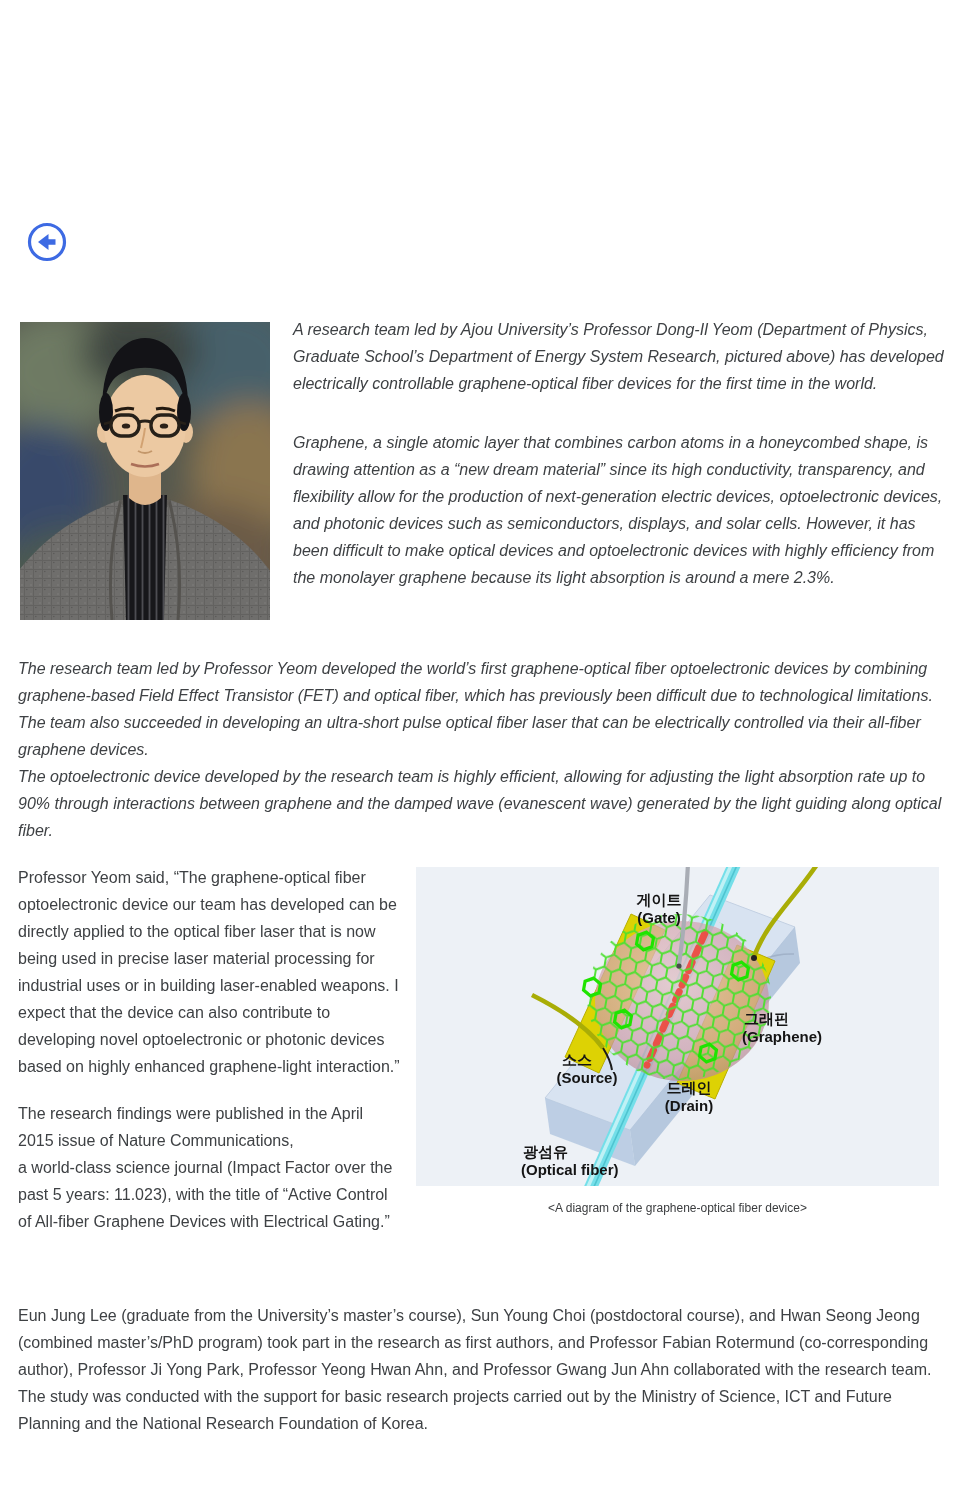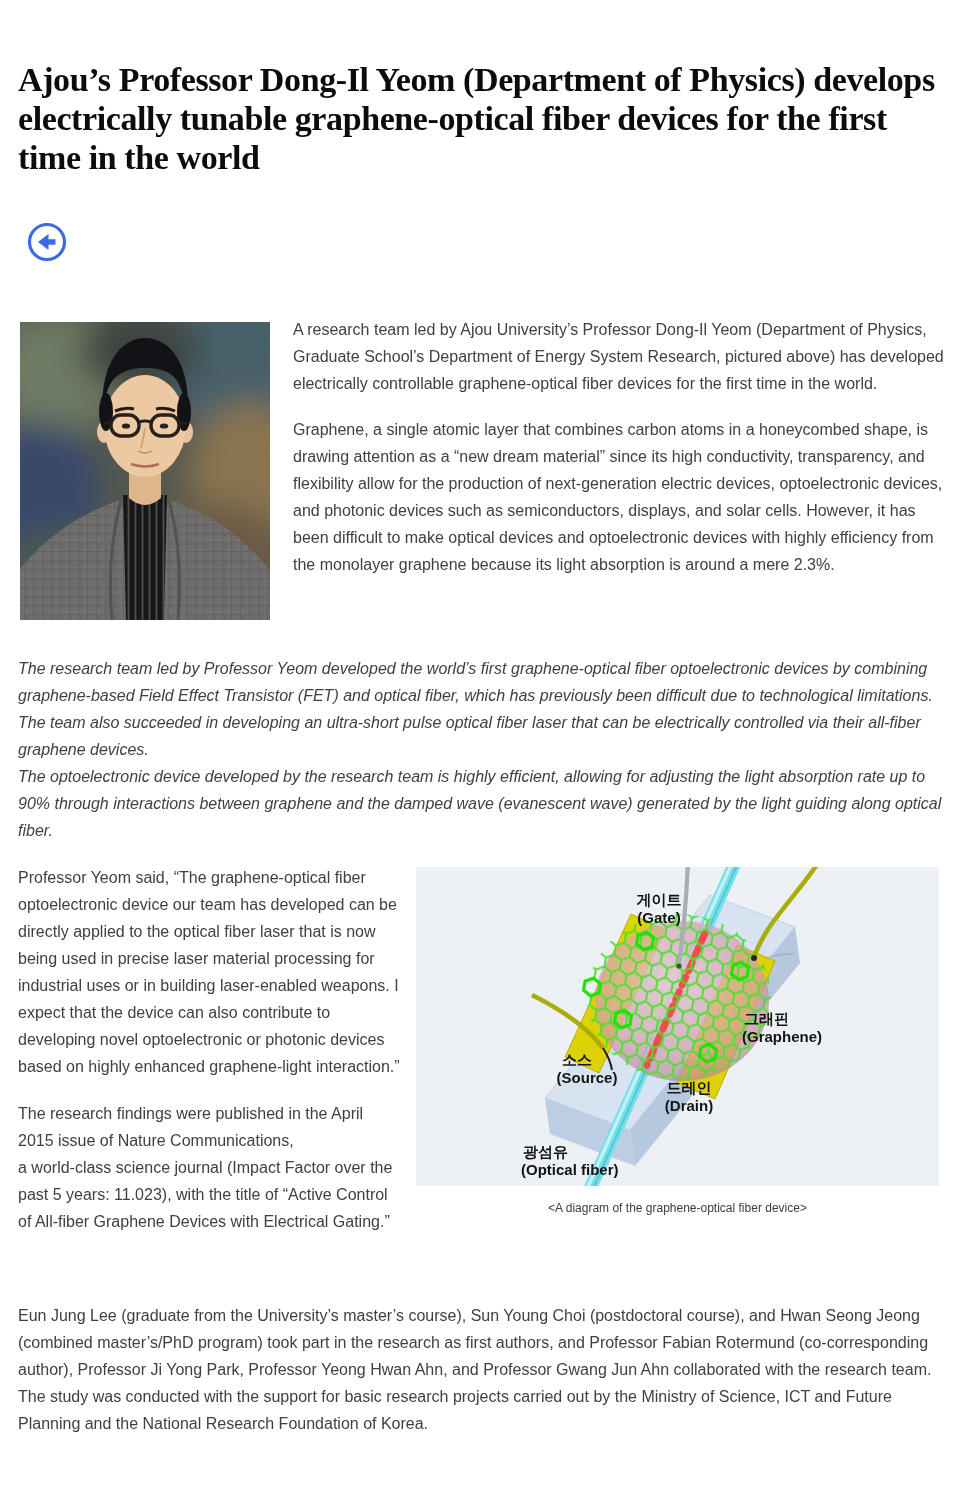--- a/index.html
+++ b/index.html
@@ -15,39 +15,38 @@
     font-weight:700; font-size:34px; line-height:39px;
     letter-spacing:-0.4px; color:#0c0c0c; margin:0;
   }
   .back-btn {
     position:absolute; left:26px; top:221px; width:42px; height:42px;
     padding:0; border:none; background:transparent; cursor:pointer;
   }
   .photo { position:absolute; left:20px; top:322px; width:250px; height:298px; }
   .photo svg { display:block; }
   p.body { margin:0; font-size:16px; line-height:27px; color:#3e4144; }
-  .intro-text { position:absolute; left:293px; top:316px; width:652px; }
-  .intro-text p + p { margin-top:19px; }
+  .intro-text { position:absolute; left:293px; top:316px; width:652px;font-style:italic; }
+  .intro-text p + p { margin-top:32px; }
   .block-fullwidth-1 { position:absolute; left:18px; top:655px; width:928px;font-style:italic; }
   .leftcol { position:absolute; left:18px; top:864px; width:382px; }
   .leftcol p + p { margin-top:20px; }
   .figure { position:absolute; left:416px; top:867px; width:463px; height:319px; }
   .figure svg { display:block; }
   .fig-caption {
     position:absolute; left:416px; top:1196px; width:523px;
     text-align:center; font-size:12px; line-height:24px; color:#3a3c3e;
   }
   .block-fullwidth-2 { position:absolute; left:18px; top:1302px; width:928px; }
 </style>
 </head>
 <body>
 
 <div class="page">
 
-  <h1 class="title">Ajou’s Professor Dong-Il Yeom (Department of Physics) develops electrically tunable graphene-optical fiber devices for the first time in the world</h1>
 
   <button class="back-btn" aria-label="back">
     <span>
       <svg width="42" height="42" viewBox="0 0 42 42">
         <circle cx="21" cy="21" r="17.5" fill="none" stroke="#3d6ae3" stroke-width="3.2"></circle>
         <path d="M12 21 L22.5 13 L22.5 18.2 L29.5 18.2 L29.5 23.8 L22.5 23.8 L22.5 29 Z" fill="#3d6ae3"></path>
       </svg>
     </span>
   </button>
 

